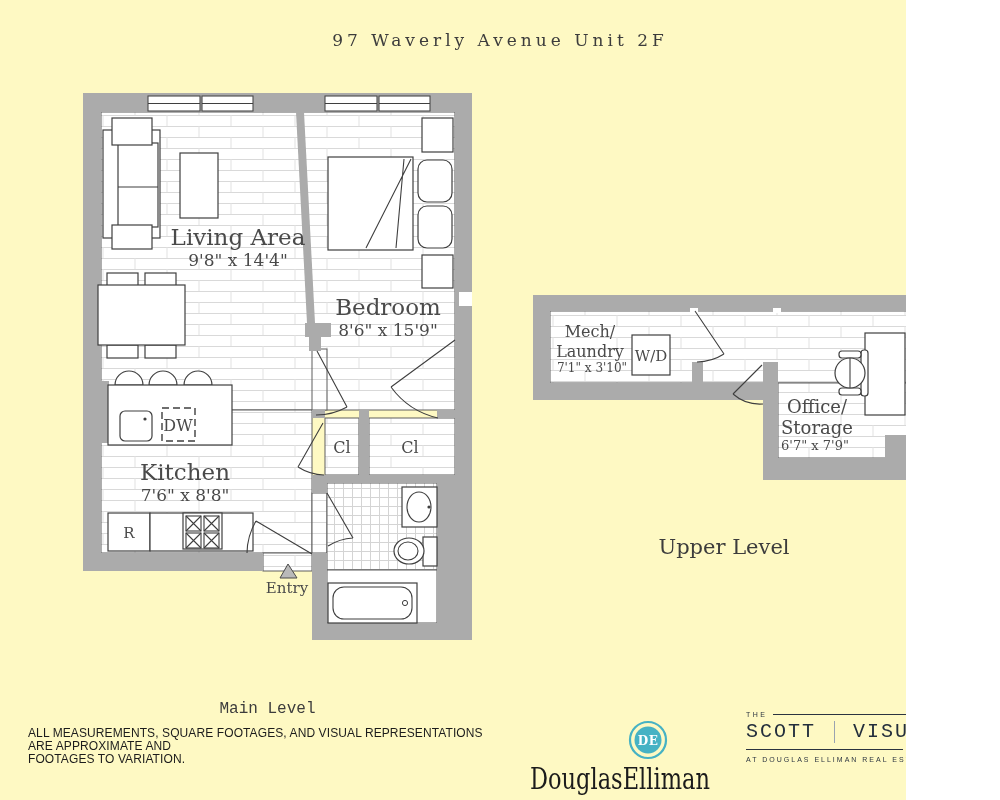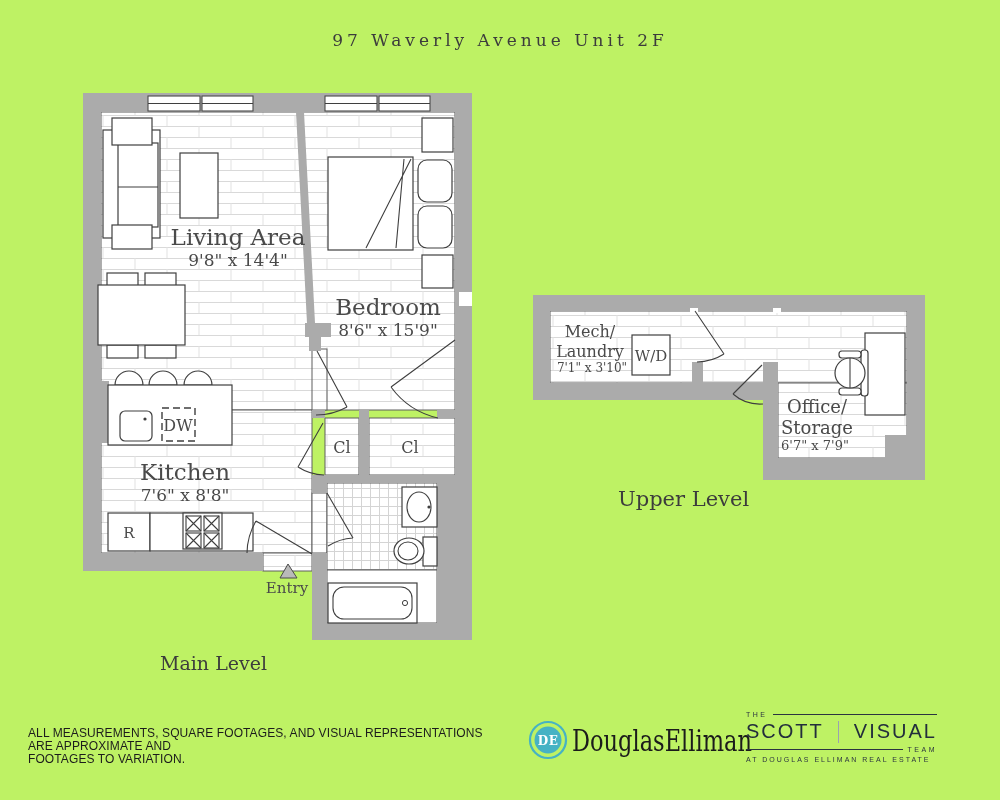--- a/index.html
+++ b/index.html
@@ -1,46 +1,46 @@
 <!DOCTYPE html>
 <html><head>
 <meta charset="utf-8">
 <style>
   html,body{margin:0;padding:0;background:#fff;}
-  .page{position:relative;width:1000px;height:800px;background:#bef264;overflow:hidden;
+  .page{position:relative;width:906px;height:800px;background:#fef9c3;overflow:hidden;
         font-family:"DejaVu Serif", serif;}
   .title{position:absolute;top:30px;left:0;width:1000px;text-align:center;
          font-size:17px;letter-spacing:4px;color:#3c3c3c;}
   svg{position:absolute;}
   .wall{fill:#ababab;}
   .floor{stroke:#5f5f5f;stroke-width:1;}
   .furn{fill:#ffffff;stroke:#3f3f3f;stroke-width:1.2;}
   .thin{fill:none;stroke:#3f3f3f;stroke-width:1.1;}
   .door{fill:none;stroke:#3f3f3f;stroke-width:1.1;}
   .win{fill:#ffffff;stroke:#4a4a4a;stroke-width:1.1;}
   text{fill:#4a4a4a;font-family:"DejaVu Serif", serif;}
   .room-name{font-size:23px;}
   .room-dims{font-size:17px;}
   .small-name{font-size:15px;}
-  .level-label{position:absolute;color:#3c3c3c;text-align:left;}
-  #main-level-label{left:160px;top:652px;width:215px;font-size:19px;}
+  .level-label{position:absolute;color:#3c3c3c;text-align:center;margin-top:48px;}
+  #main-level-label{left:160px;top:652px;width:215px;font-size:16px;font-family:Liberation Mono, monospace;}
   #upper-level-label{left:618px;top:487px;width:212px;font-size:21px;}
   .disclaimer{position:absolute;left:28px;top:727px;width:470px;
               font-family:"Liberation Sans", sans-serif;font-size:12px;
               line-height:13px;letter-spacing:0.1px;color:#1c1c1c;}
-  .brand{position:absolute;left:527px;top:719px;display:flex;align-items:center;}
+  .brand{position:absolute;left:527px;top:719px;display:flex;align-items:center;flex-direction:column;}
   .wordmark{font-family:"DejaVu Serif", serif;font-size:30px;color:#1b1b1b;
             transform:scaleX(0.75);transform-origin:left center;white-space:nowrap;
             margin-left:3px;}
   .team{position:absolute;left:746px;top:711px;width:191px;color:#2b3440;}
   .t-row{display:flex;align-items:center;gap:5px;
          font-family:"Liberation Sans", sans-serif;font-size:7px;letter-spacing:2.5px;}
   .t-line{flex:1;border-top:1px solid #2b3440;height:0;}
   .t-name{display:flex;align-items:center;justify-content:space-between;
-          font-family:Liberation Sans, sans-serif;font-size:20px;letter-spacing:2px;
+          font-family:Liberation Mono, monospace;font-size:20px;letter-spacing:2px;
           color:#232e3c;margin-top:2px;margin-bottom:3px;}
   .t-div{width:1px;height:22px;background:#9aa3b0;}
   .t-tagline{font-family:"Liberation Sans", sans-serif;font-size:7px;
              letter-spacing:2px;white-space:nowrap;margin-top:3px;}
 </style>
 </head>
 <body>
 
 <div class="page">
 

